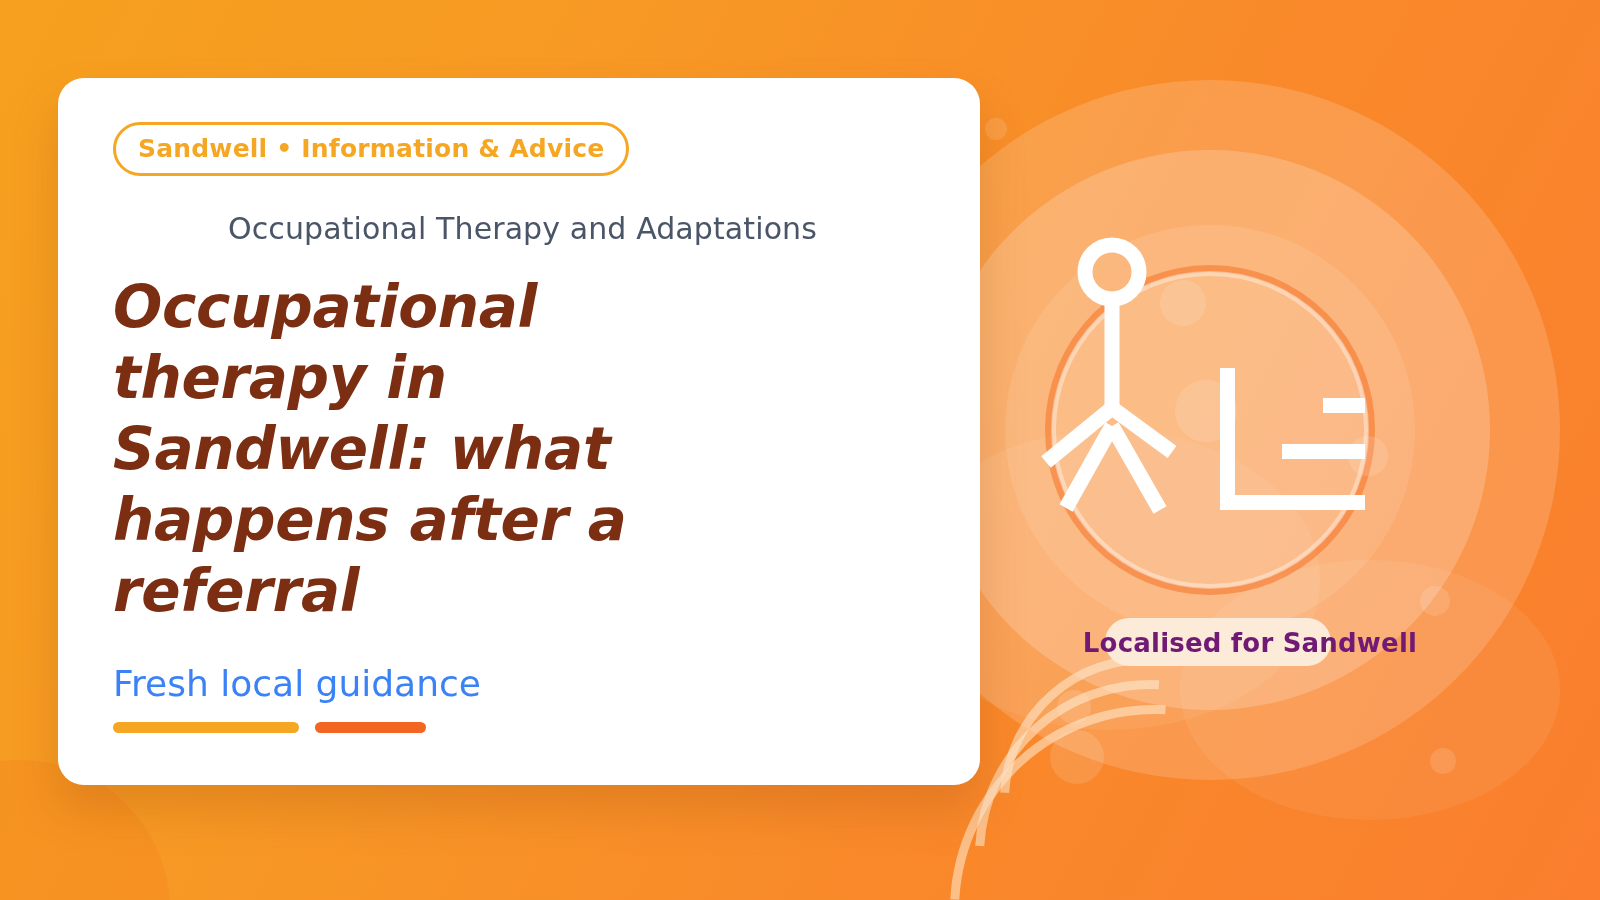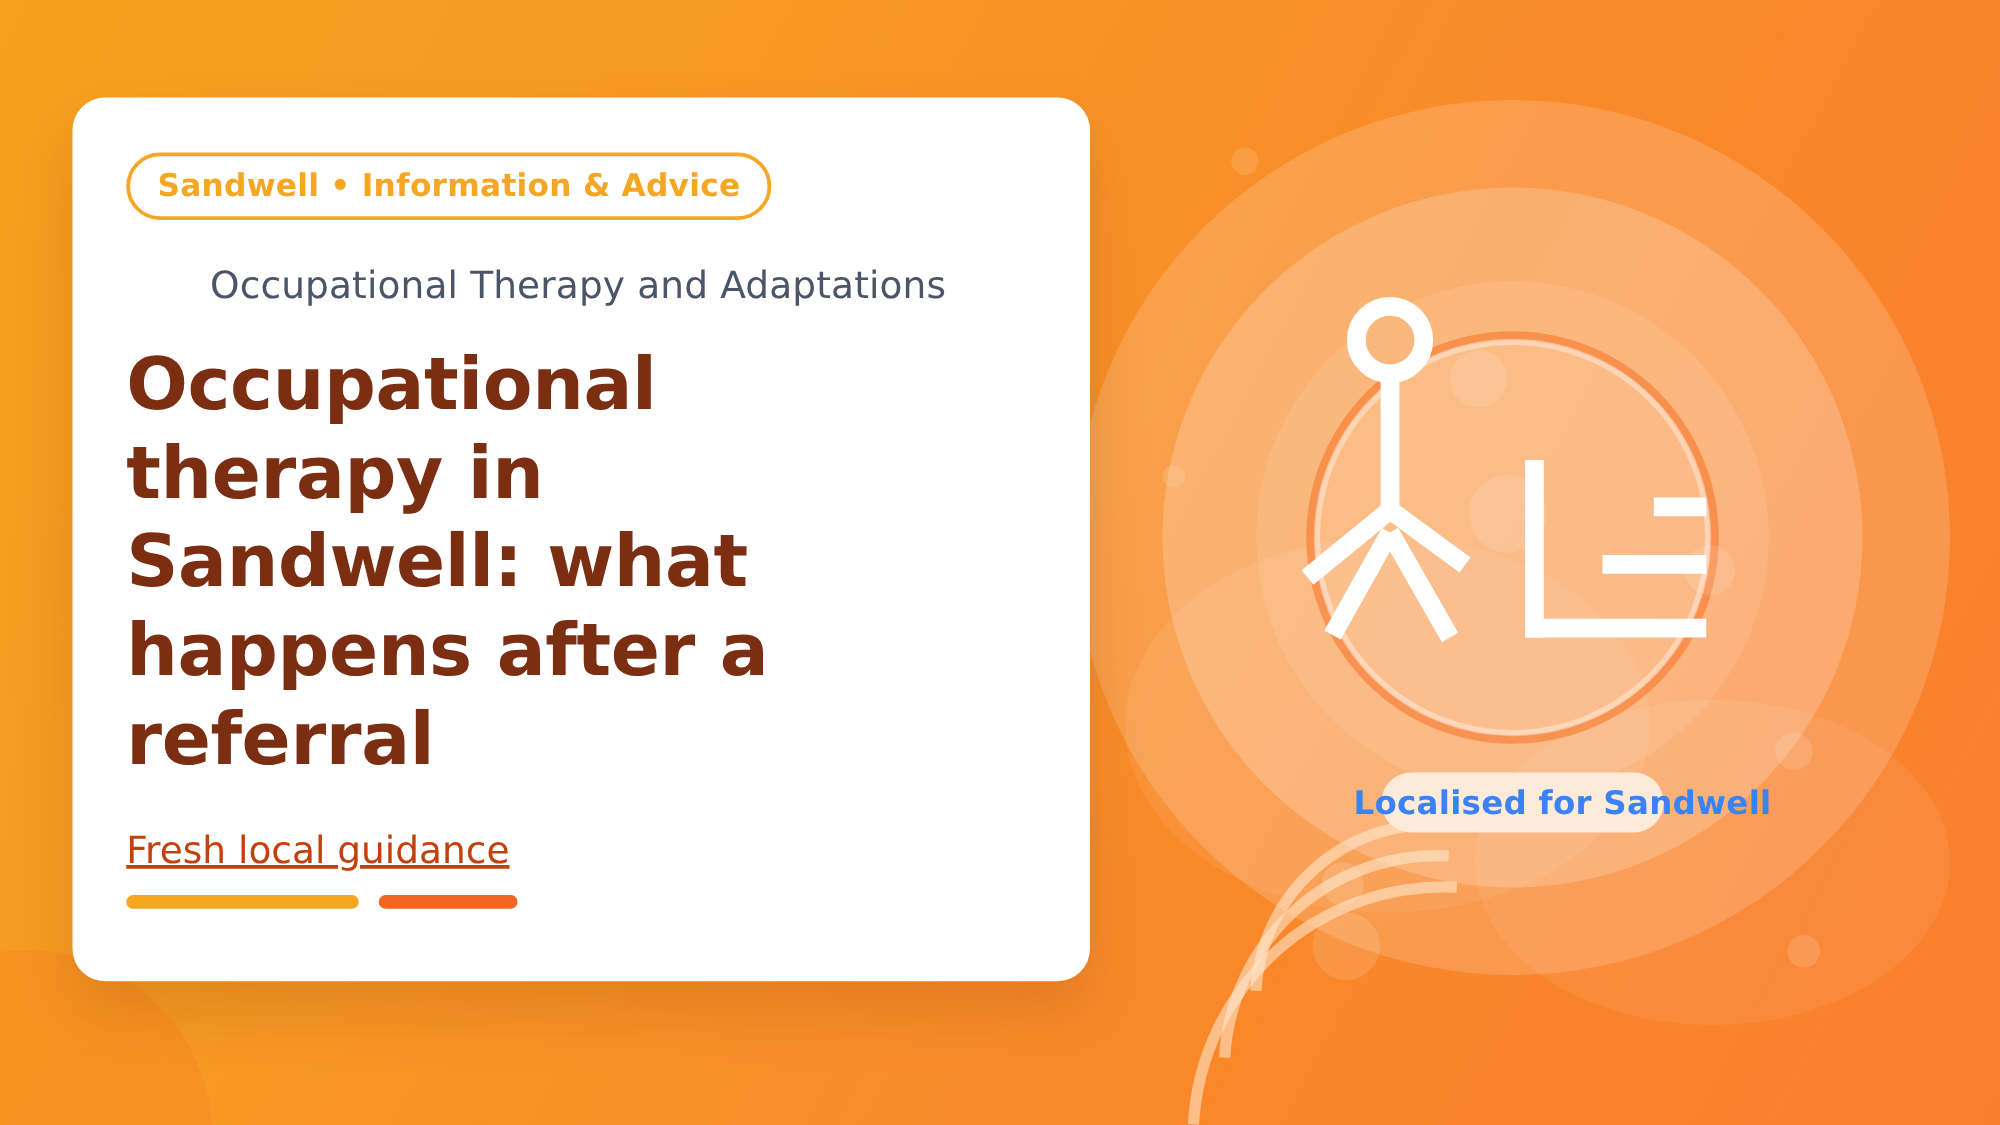--- a/index.html
+++ b/index.html
@@ -69,31 +69,31 @@
   #hero-illustration { position:absolute; left:1020px; top:230px; width:400px; height:300px; }
 
   
   #localised-pill {
     position:absolute; left:1105px; top:618px;
     width:226px; height:48px;
     background:#FCEBD8; border-radius:24px;
   }
   #localised-label {
     position:absolute; left:1040px; top:622px; width:420px;
-    font-size:26px; font-weight:bold; color:#3b82f6;
+    font-size:26px; font-weight:bold; color:#701a75;
     letter-spacing:0.2px; line-height:42px; text-align:center;
   }
 
   
   #info-card {
     position:absolute; left:58px; top:78px;
-    width:814px; height:707px;
+    width:922px; height:707px;
     background:#ffffff; border-radius:26px;
     box-shadow: 0 26px 46px rgba(150,70,10,0.22);
-    padding: 44px 48px 0 43px;
+    padding: 44px 48px 0 55px;
   }
   #category-badge {
     display:inline-block;
     border:3px solid #F5A623;
     border-radius:999px;
     padding:9px 22px 10px 22px;
     color:#F5A623;
     font-size:25px; font-weight:bold;
     letter-spacing:0.2px;
     white-space:nowrap;
@@ -103,24 +103,25 @@
     font-size:30px; color:#4A5568; font-weight:normal;
     letter-spacing:0.1px;
     text-align:center;
   }
   #card-title {
     margin-top:26px;
     font-size:58px; line-height:71px;
     font-weight:bold; color:#7B2E12;
     letter-spacing:-0.3px;
     max-width:620px;
+    font-style:italic;
   }
   #card-footnote {
     margin-top:36px;
-    font-size:30px; color:#c2410c; font-weight:normal;text-decoration:underline;
+    font-size:36px; color:#3b82f6; font-weight:normal;
   }
   #accent-bars { margin-top:18px; display:flex; gap:16px; }
   .accent-bar { height:11px; border-radius:6px; }
   #accent-bar-primary   { width:186px; background:#F5A623; }
   #accent-bar-secondary { width:111px; background:#F26522; }
 </style>
 </head>
 <body>
 
 <div id="bg-decor">

